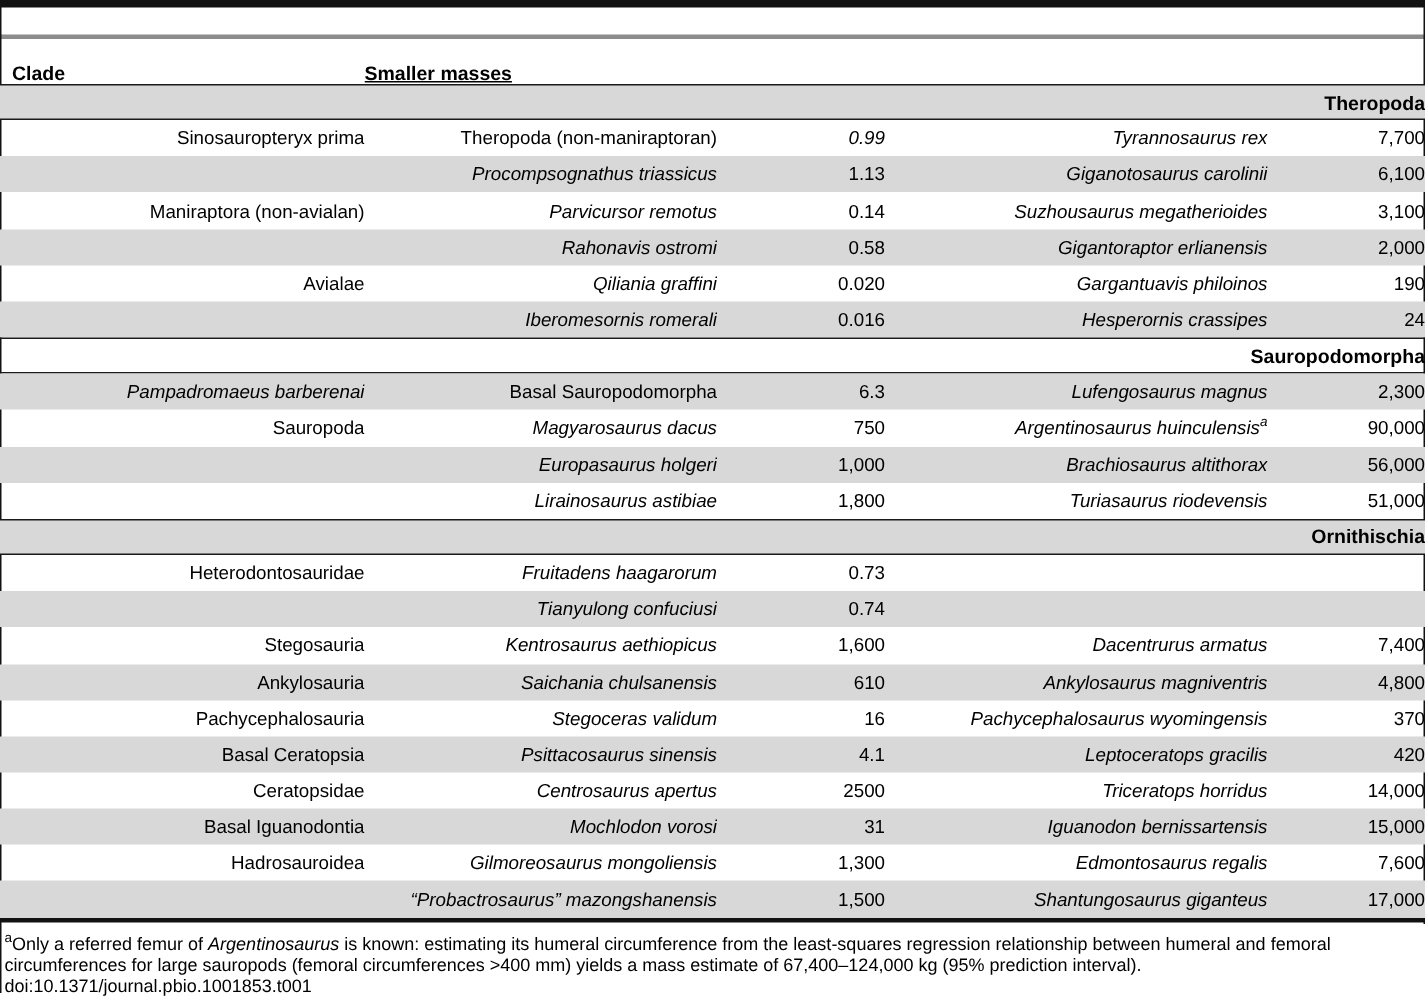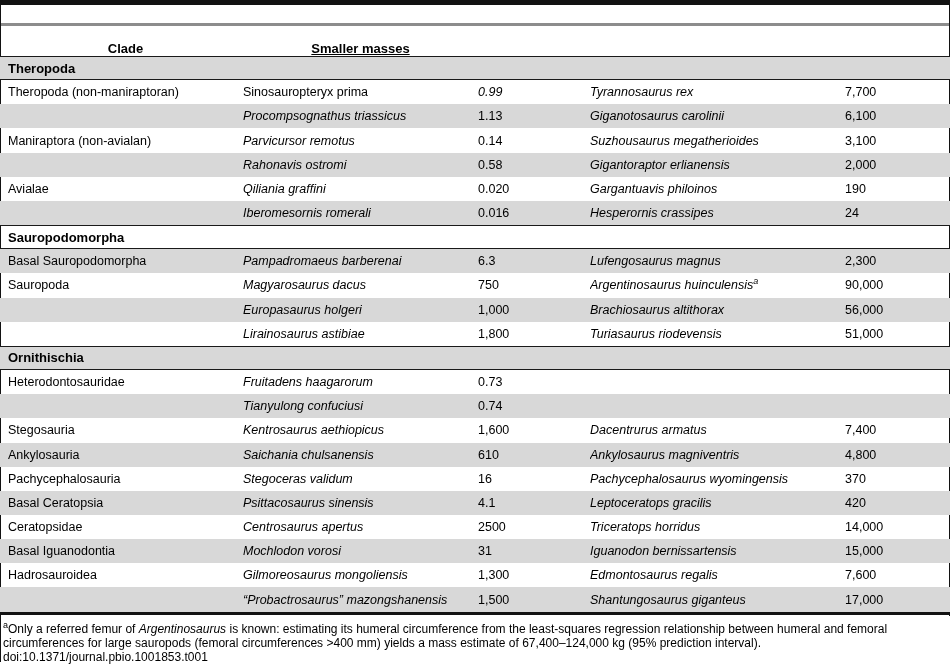--- a/index.html
+++ b/index.html
@@ -4,26 +4,26 @@
 <style>
   html,body{margin:0;padding:0;background:#fff;}
   .page{position:relative;width:950px;height:672px;background:#fff;overflow:hidden;
         font-family:"Liberation Sans", sans-serif;color:#000;}
   .topbar{position:absolute;top:0;left:0;right:0;height:5px;background:#121212;}
   .graybar{position:absolute;top:23px;left:0;right:0;height:3px;background:#8c8c8c;}
   .side{position:absolute;top:0;width:1px;background:#121212;}
   .side.left{left:0;height:662px;}
   .side.right{right:0;height:616px;}
   .grid{display:grid;grid-template-columns:235px 235px 112px 255px 1fr;padding-left:8px;align-items:center;}
-  .header{position:absolute;top:26px;left:0;right:0;height:44px;font-weight:bold;font-size:13px;text-align:center;}
+  .header{position:absolute;top:26px;left:0;right:0;height:44px;font-weight:bold;font-size:13px;}
   .h1{grid-column:1;}
   .h2{grid-column:2;text-decoration:underline;}
   .h4{grid-column:4;margin-top:41px;}
   .tbody{position:absolute;top:56px;left:0;right:0;}
-  .row{height:24.17px;font-size:12.5px;box-sizing:border-box;}
+  .row{height:24.17px;font-size:12.5px;box-sizing:border-box;text-align:right;}
   .row.shaded{background:var(--shaded,#d8d8d8);}
   .row.section{border-top:1.5px solid #1a1a1a;border-bottom:1.5px solid #1a1a1a;font-weight:bold;font-size:13px;}
   .row.section .cell{grid-column:1 / -1;}
   .cell{white-space:nowrap;overflow:hidden;}
   .it{font-style:italic;}
   sup{font-size:9px;line-height:0;}
   .bottomline{position:absolute;top:612px;left:0;right:0;height:3px;background:#121212;}
   .footnote{position:absolute;top:622px;left:3px;right:3px;font-size:12px;line-height:14.2px;}
   .fline{white-space:nowrap;}
 </style>
@@ -40,22 +40,22 @@
     <div class="h1 cell">Clade</div>
     <div class="h2 cell">Smaller masses</div>
     <div class="h4 cell">Larger masses</div>
   </div>
 
   <div class="tbody">
       <div class="row grid shaded section">
         <div class="cell">Theropoda</div>
       </div>
       <div class="row grid">
+        <div class="cell">Sinosauropteryx prima</div>
         <div class="cell">Theropoda (non-maniraptoran)</div>
-        <div class="cell">Sinosauropteryx prima</div>
         <div class="cell it">0.99</div>
         <div class="cell it">Tyrannosaurus rex</div>
         <div class="cell">7,700</div>
       </div>
       <div class="row grid shaded">
         <div class="cell"></div>
         <div class="cell it">Procompsognathus triassicus</div>
         <div class="cell">1.13</div>
         <div class="cell it">Giganotosaurus carolinii</div>
         <div class="cell">6,100</div>
@@ -85,22 +85,22 @@
         <div class="cell"></div>
         <div class="cell it">Iberomesornis romerali</div>
         <div class="cell">0.016</div>
         <div class="cell it">Hesperornis crassipes</div>
         <div class="cell">24</div>
       </div>
       <div class="row grid section">
         <div class="cell">Sauropodomorpha</div>
       </div>
       <div class="row grid shaded">
+        <div class="cell it">Pampadromaeus barberenai</div>
         <div class="cell">Basal Sauropodomorpha</div>
-        <div class="cell it">Pampadromaeus barberenai</div>
         <div class="cell">6.3</div>
         <div class="cell it">Lufengosaurus magnus</div>
         <div class="cell">2,300</div>
       </div>
       <div class="row grid">
         <div class="cell">Sauropoda</div>
         <div class="cell it">Magyarosaurus dacus</div>
         <div class="cell">750</div>
         <div class="cell it">Argentinosaurus huinculensis<sup>a</sup></div>
         <div class="cell">90,000</div>

